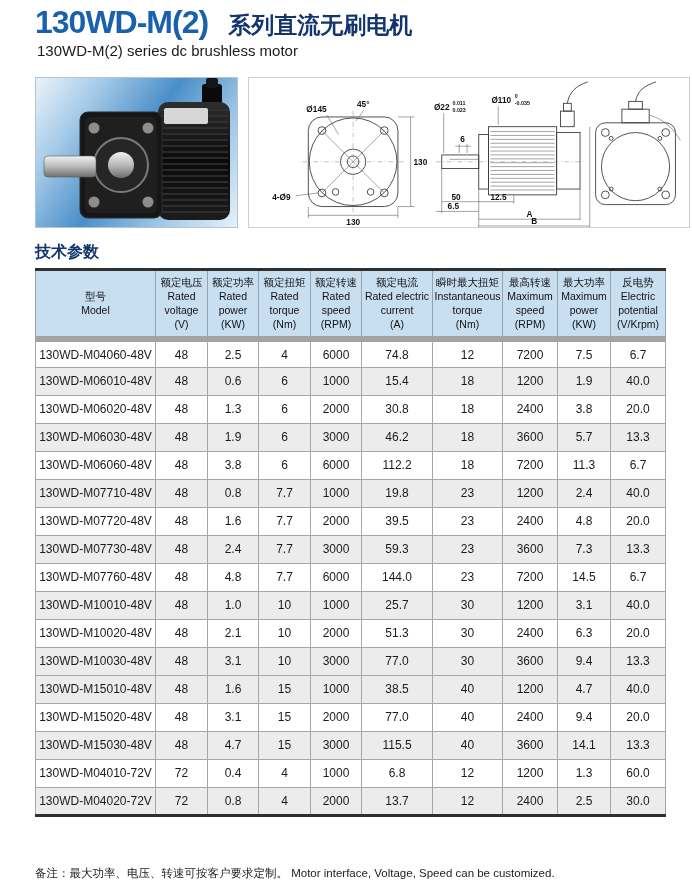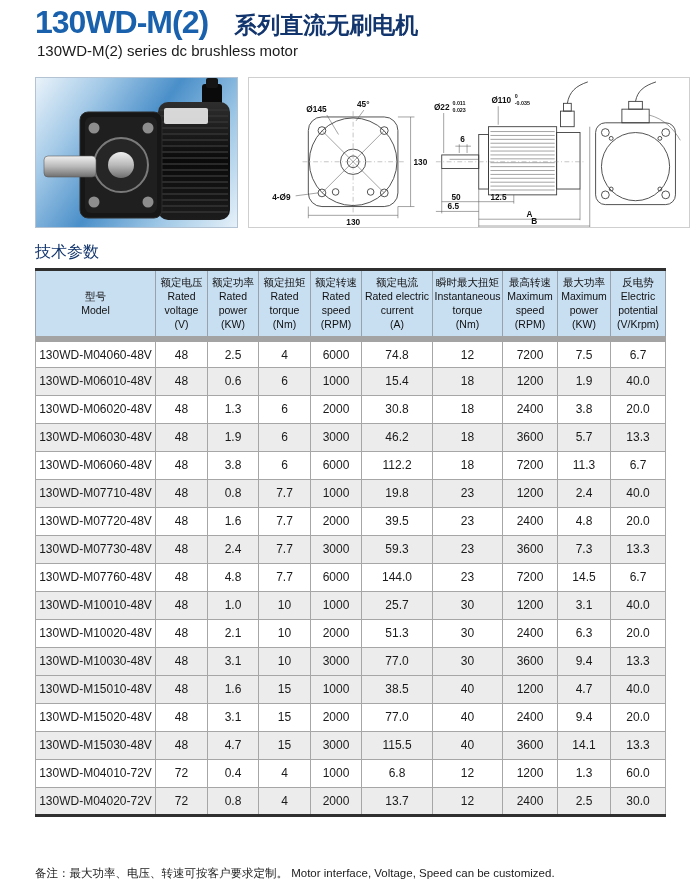--- a/index.html
+++ b/index.html
@@ -4,41 +4,41 @@
 <style>
   * { box-sizing: border-box; }
   html,body { margin:0; padding:0; background:#ffffff; }
   .page {
     position:relative; width:692px; height:890px; background:#fff;
     font-family:"Liberation Sans","DejaVu Sans",sans-serif; overflow:hidden;
   }
   
   .title-row { position:absolute; left:35px; top:4px; white-space:nowrap; }
   .title-model { font-size:32px; font-weight:bold; letter-spacing:-1px; color:#1961ac;text-align:right; }
-  .title-cn { font-size:23px; font-weight:bold; color:#12356d; margin-left:26px; }
+  .title-cn { font-size:23px; font-weight:bold; color:#12356d; margin-left:20px; }
   .subtitle { position:absolute; left:37px; top:42px; font-size:15px; color:#1b1b1b; }
 
   
   .photo-box {
     position:absolute; left:35px; top:77px; width:203px; height:151px;
     border:1px solid #b4c3d4;
     background:linear-gradient(125deg,#eaf3fa 0%,#a6cbe8 22%,#4a8fc9 48%,#9fc8e6 74%,#e6f1f9 100%);
   }
   .draw-box {
     position:absolute; left:248px; top:77px; width:442px; height:151px;
     border:1px solid #cfcfcf; background:#fff;
   }
   .ln { stroke:#3a3a3a; stroke-width:0.9; fill:none; }
   .thin { stroke:#555; stroke-width:0.55; fill:none; }
   .cl { stroke:#888; stroke-width:0.5; fill:none; stroke-dasharray:5 2.5 1 2.5; }
   .dim { font-size:8.5px; font-weight:bold; fill:#111; font-family:"Liberation Sans",sans-serif; }
   .tol { font-size:5.5px; font-weight:bold; fill:#111; font-family:"Liberation Sans",sans-serif; }
 
   
-  .section-title { position:absolute; left:35px; top:242px; font-size:16px; font-weight:normal; color:#12356d; }
+  .section-title { position:absolute; left:35px; top:242px; font-size:16px; font-weight:bold; color:#12356d; }
   table.spec {
     position:absolute; left:35px; top:268px; width:630px;
     border-collapse:collapse; table-layout:fixed;
   }
   table.spec th {
     background:#c8def1; font-weight:normal; font-size:10.5px; line-height:1.32;
     white-space:pre-line; text-align:center; vertical-align:middle;
     padding:5px 1px; border:1px solid #98a2ac; color:#111;
   }
   table.spec thead th { border-top:3px solid #2f2f2f; border-bottom:6px solid #a3a3a3; }

